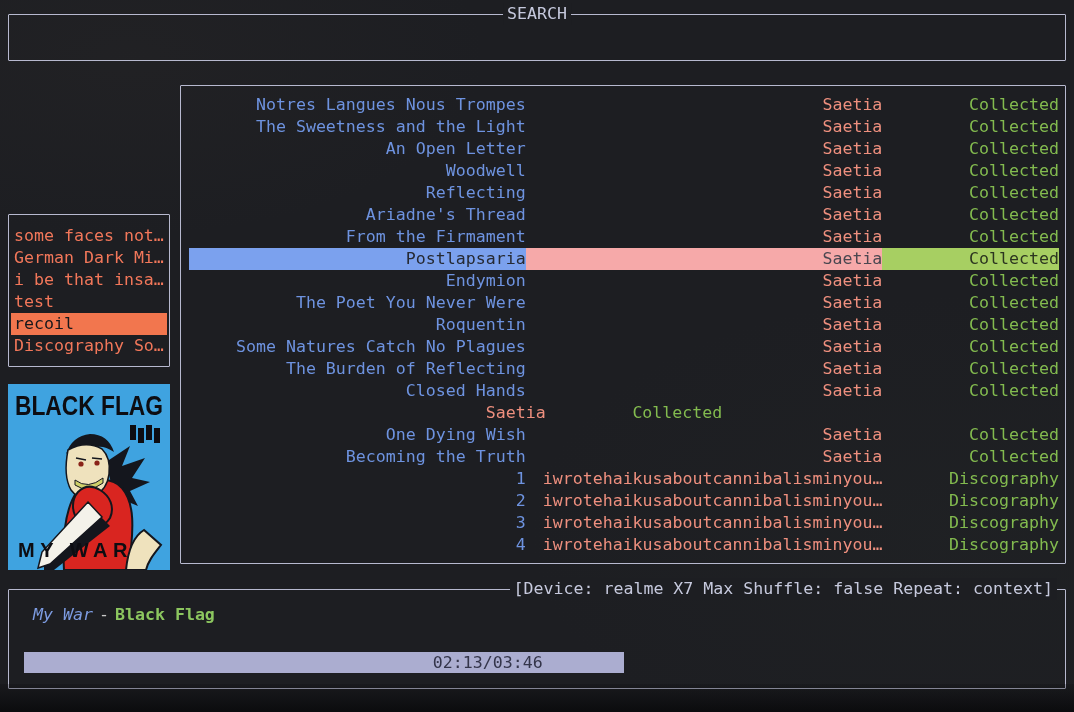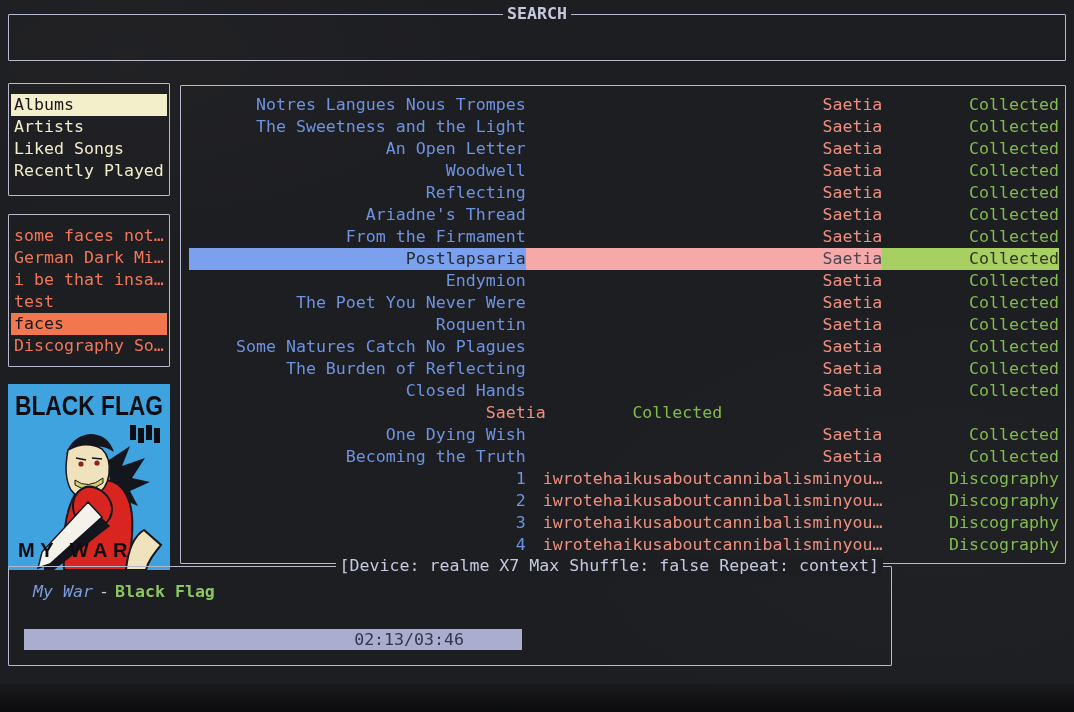--- a/index.html
+++ b/index.html
@@ -24,21 +24,21 @@
   }
   .screen::after{content:""; position:absolute; left:0; right:0; bottom:0; height:28px;
     background:linear-gradient(rgba(10,10,12,.2), rgba(8,8,10,.85)); pointer-events:none;}
   .panel{position:absolute; border:1.5px solid var(--border); border-radius:1px;}
   .panel-title{position:absolute; top:-12px; padding:0 4px; background:var(--bg);
     color:var(--lavender-text); white-space:nowrap;}
   .pt-center{left:50%; transform:translateX(-50%);}
   .pt-right{right:8px;}
 
   
-  #search-panel{left:8px; top:14px; width:1058px; height:47px;font-weight:bold;}
+  #search-panel{left:8px; top:14px; width:1058px; height:47px;}
   .search-input{position:absolute; left:10px; top:8px; right:10px; height:22px; color:#ddd;}
 
   
   #library-panel{left:8px; top:83px; width:162px; height:113px;}
   #playlists-panel{left:8px; top:214px; width:162px; height:153px;}
   .side-list{position:absolute; left:2px; right:2px; top:10px;}
   .side-item{height:22px; padding-left:3px; white-space:nowrap; overflow:hidden; cursor:default;}
   #library-panel .side-item{color:var(--cream);}
   #library-panel .side-item.selected{background:var(--cream-bg); color:#17181c;}
   #playlists-panel .side-item{color:var(--orange);}
@@ -53,58 +53,49 @@
   .trow{display:flex; height:22px; white-space:nowrap;}
   .trow span{display:block; overflow:hidden;}
   .c1{width:38.7%; padding-left:8px; color:var(--blue);}
   .c2{width:41.0%; padding-left:9px; color:var(--salmon);}
   .c3{width:20.3%; padding-left:2px; color:var(--green);}
   .trow.selected .c1{background:var(--sel-blue-bg); color:var(--sel-text);}
   .trow.selected .c2{background:var(--sel-pink-bg); color:#4a4750;}
   .trow.selected .c3{background:var(--sel-green-bg); color:#2c3520;}
 
   
-  #player-panel{left:8px; top:566px; width:884px; height:100px;text-align:center;}
+  #player-panel{left:8px; top:589px; width:1058px; height:100px;text-align:center;}
   .now-playing{position:absolute; left:24px; top:14px; white-space:nowrap;}
   .np-track{color:var(--player-title-blue); font-style:italic;}
   .np-sep{color:#c9c9c9; padding:0 6px;}
   .np-artist{color:var(--player-artist-green); font-weight:bold;}
   .gauge{position:absolute; left:15px; right:15px; top:62px; height:21px;}
   .gauge-fill{position:absolute; left:0; top:0; bottom:0; width:58.5%; background:var(--gauge-fill);}
   .gauge-label{position:absolute; top:0; left:45.2%; transform:translateX(-50%);
     color:var(--gauge-text); z-index:2;}
 </style>
 </head>
 <body>
 
 <div class="screen">
 
   <div class="panel" id="search-panel">
     <span class="panel-title pt-center">SEARCH</span>
     <div class="search-input"></div>
   </div>
 
-  <div class="panel" id="library-panel">
-    <div class="side-list" id="library-list">
-
-    <div class="side-item selected"><span>Albums</span></div>
-        <div class="side-item"><span>Artists</span></div>
-        <div class="side-item"><span>Liked Songs</span></div>
-        <div class="side-item"><span>Recently Played</span></div>
-      </div>
-  </div>
 
   <div class="panel" id="playlists-panel">
     <div class="side-list" id="playlists-list">
 
     <div class="side-item"><span>some faces not…</span></div>
         <div class="side-item"><span>German Dark Mi…</span></div>
         <div class="side-item"><span>i be that insa…</span></div>
         <div class="side-item"><span>test</span></div>
-        <div class="side-item selected"><span>faces</span></div>
+        <div class="side-item selected"><span>recoil</span></div>
         <div class="side-item"><span>Discography So…</span></div>
       </div>
   </div>
 
   <div id="album-art">
     <svg viewBox="0 0 162 186" width="162" height="186">
       <rect width="162" height="186" fill="#3fa3e0"></rect>
       <text x="81" y="31" text-anchor="middle" font-family="Liberation Sans, sans-serif" font-weight="bold" font-size="28" textLength="148" lengthAdjust="spacingAndGlyphs" fill="#0d0d12">BLACK FLAG</text>
       <g fill="#0d0d12">
         <rect x="122" y="41" width="6" height="15"></rect>

